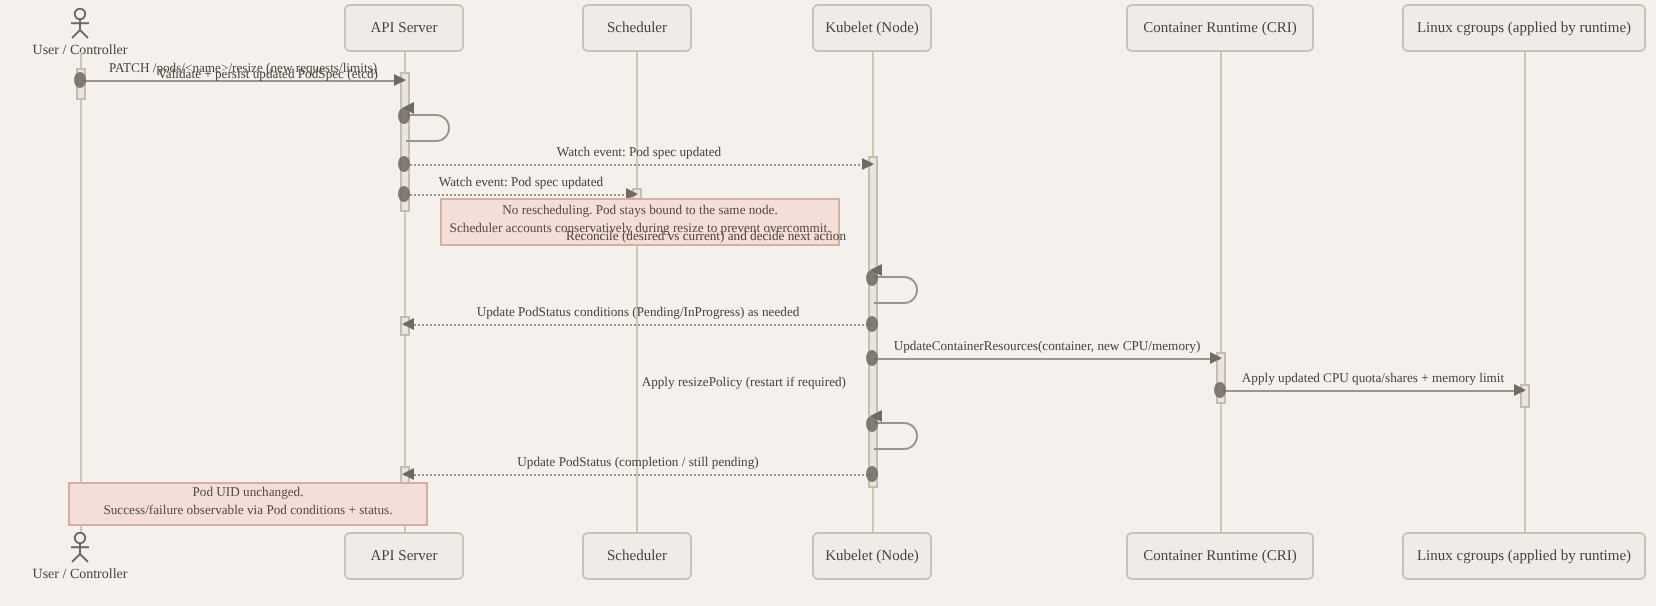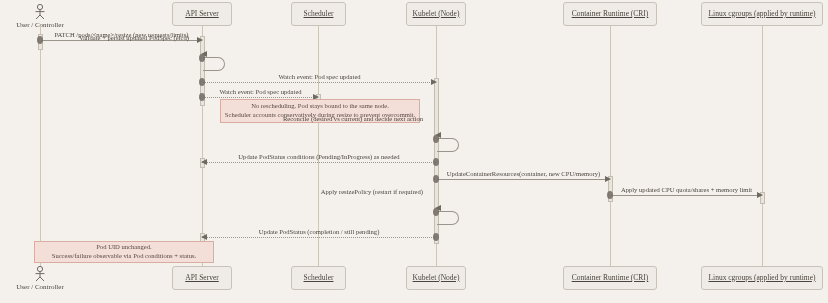--- a/index.html
+++ b/index.html
@@ -17,21 +17,20 @@
     box-sizing:border-box;
     background:#efece7;
     border:1px solid #c9c2b8;
     border-radius:3px;
     display:flex;align-items:center;justify-content:center;
     color:#4a443d;
     font-size:7.5px;
     text-align:center;
     line-height:1.1;
     padding:2px 3px;
-    text-decoration:underline;
   }
   
   .actor{
     position:absolute;
     color:#4a443d;
     font-size:7px;
     text-align:center;
     width:90px;
   }
   .actor .fig{display:block;margin:0 auto 1px auto;}

